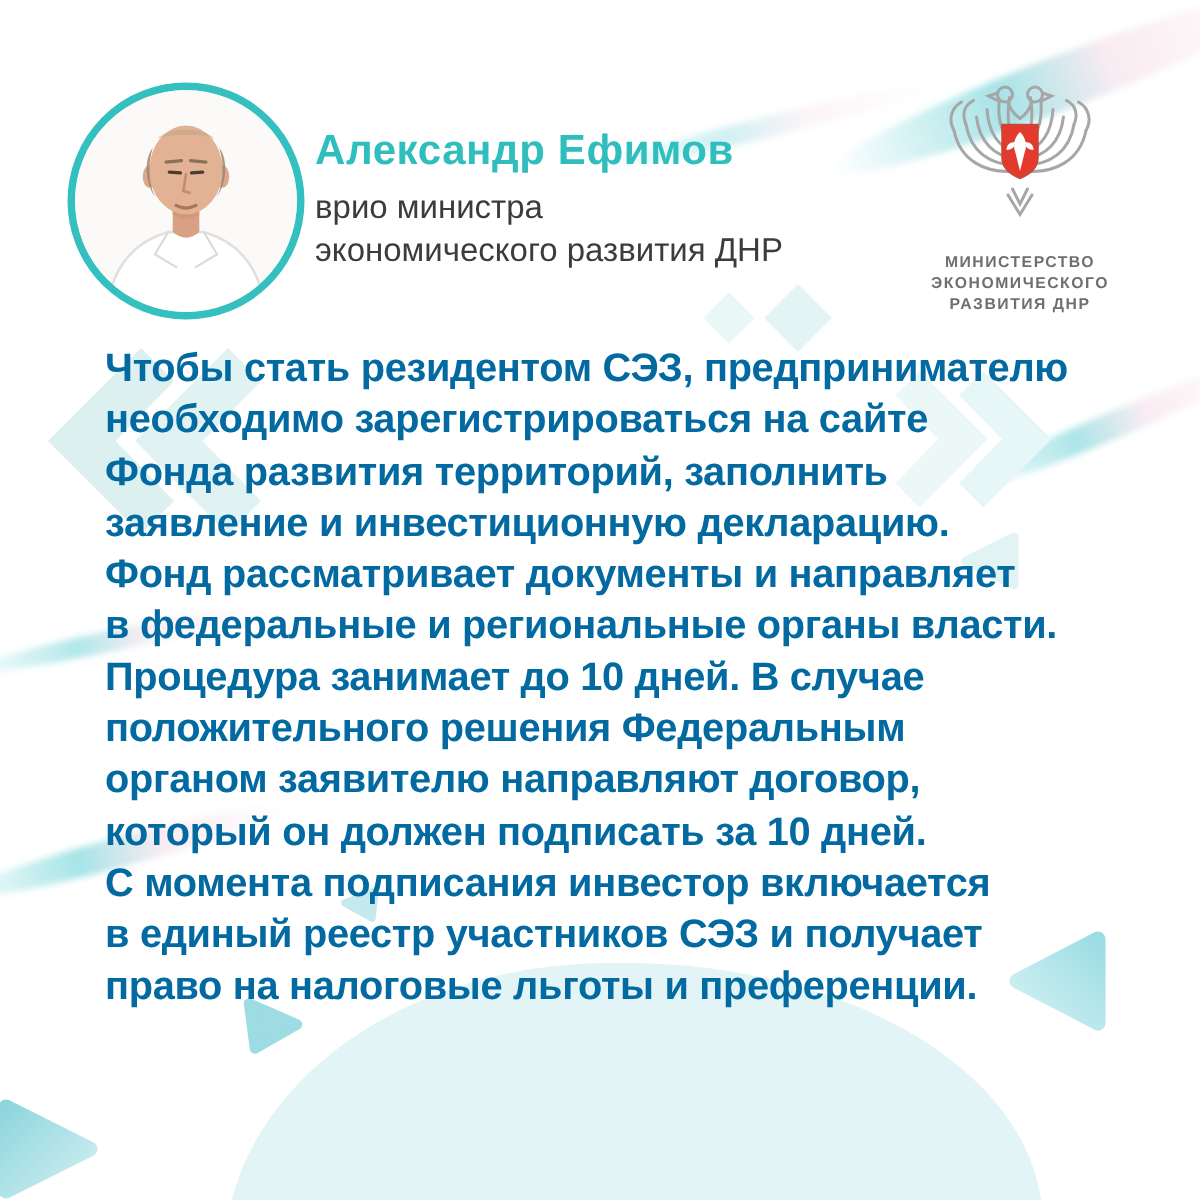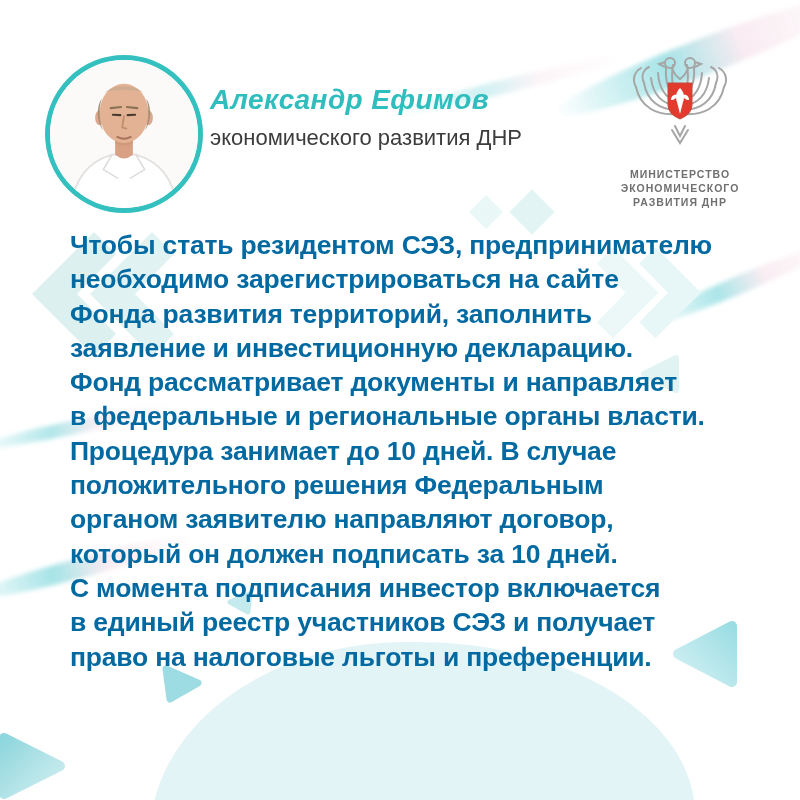--- a/index.html
+++ b/index.html
@@ -29,21 +29,20 @@
   
   .avatar-wrap{
     left:45px;top:55px;width:148px;height:148px;
     border:5px solid #35c0c0;border-radius:50%;
     overflow:hidden;background:#fdfdfd;
   }
   .person-name{
     left:210px;top:84px;
     font-size:28px;font-weight:700;letter-spacing:.4px;
     color:#2fbdbd;
-    font-style:italic;
   }
   .person-role{
     left:210px;top:123px;
     font-size:22px;font-weight:400;color:#3c3c3c;line-height:29px;
   }
   .logo{
     left:600px;top:50px;width:160px;text-align:center;
   }
   .logo-text{
     margin-top:13px;
@@ -153,20 +152,21 @@
       <path d="M52.5 37.3 L57.5 37" stroke="#4a3c30" stroke-width="1.5" fill="none" stroke-linecap="round"></path>
       <path d="M50 38 L48.8 45.5 L51.6 46.3" stroke="#c08d6e" stroke-width="1.2" fill="none" stroke-linecap="round"></path>
       <path d="M45.5 52 Q50 54.4 54.5 52" stroke="#a97459" stroke-width="1.4" fill="none" stroke-linecap="round"></path>
     </g>
   </svg>
 </div>
 
 <div class="abs person-name layer-front">Александр Ефимов</div>
 
 <div class="abs person-role layer-front">
+  <div>врио министра</div>
   <div>экономического развития ДНР</div>
 </div>
 
 <div class="abs logo layer-front">
   <svg width="112" height="100" viewBox="0 0 110 100">
     <g stroke="#a6a6a6" stroke-width="2" fill="none" stroke-linecap="round">
       <path d="M52 64 C32 66 15 57 11 37"></path>
       <path d="M52 60 C35 60 22 51 19 33"></path>
       <path d="M52 56 C38 54 28 45 26 28"></path>
       <path d="M52 52 C41 48 34 39 33 23"></path>

